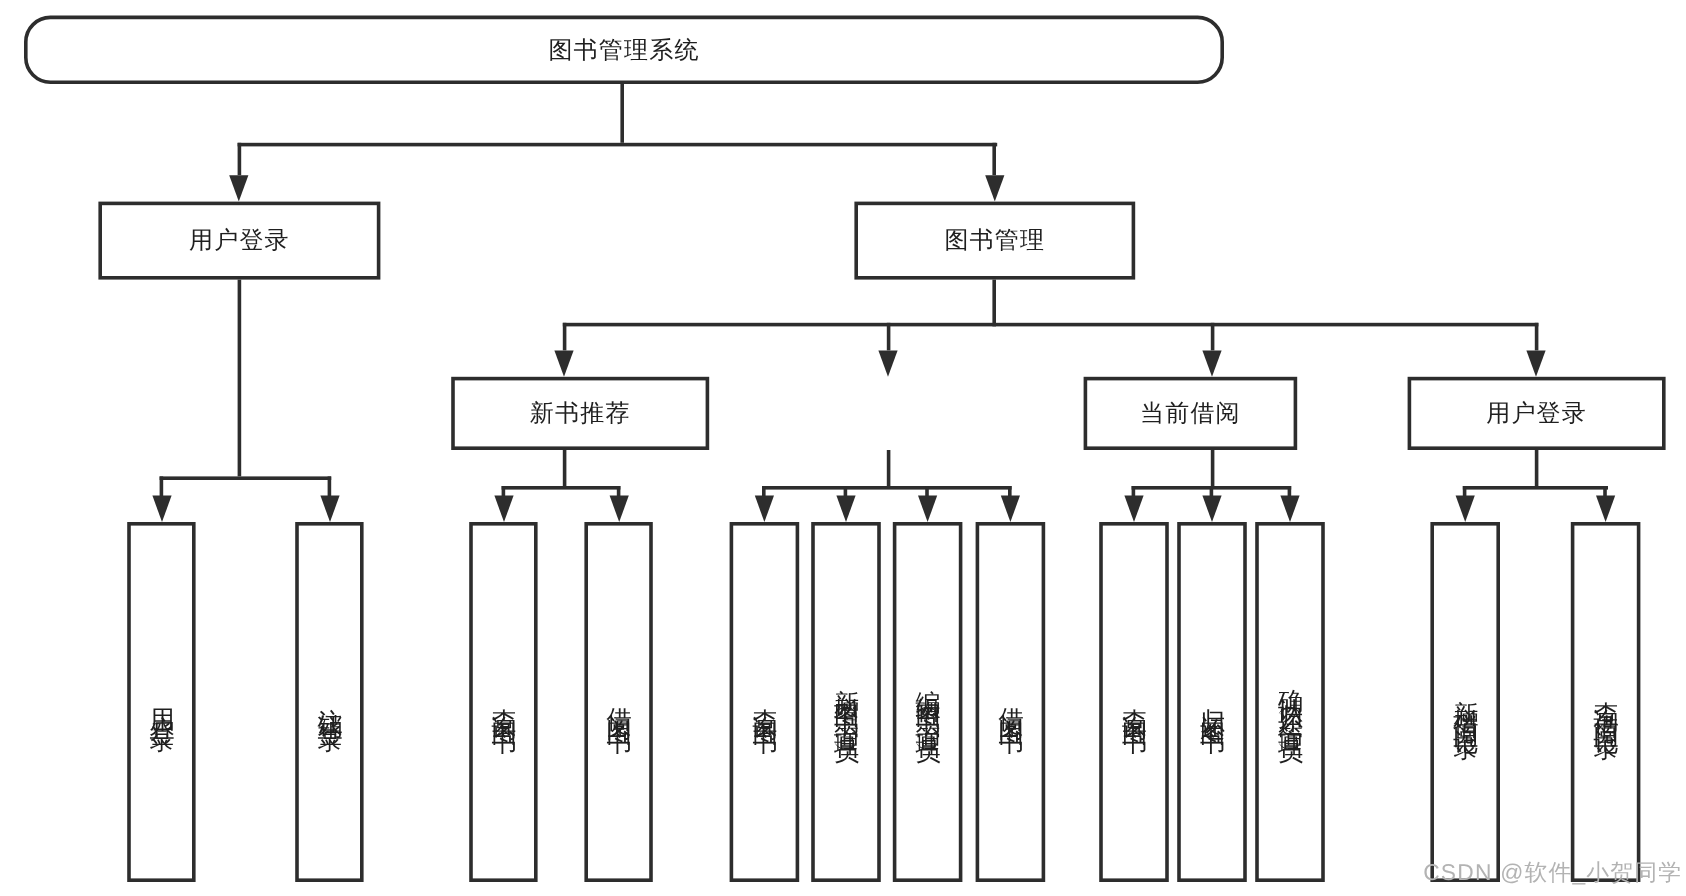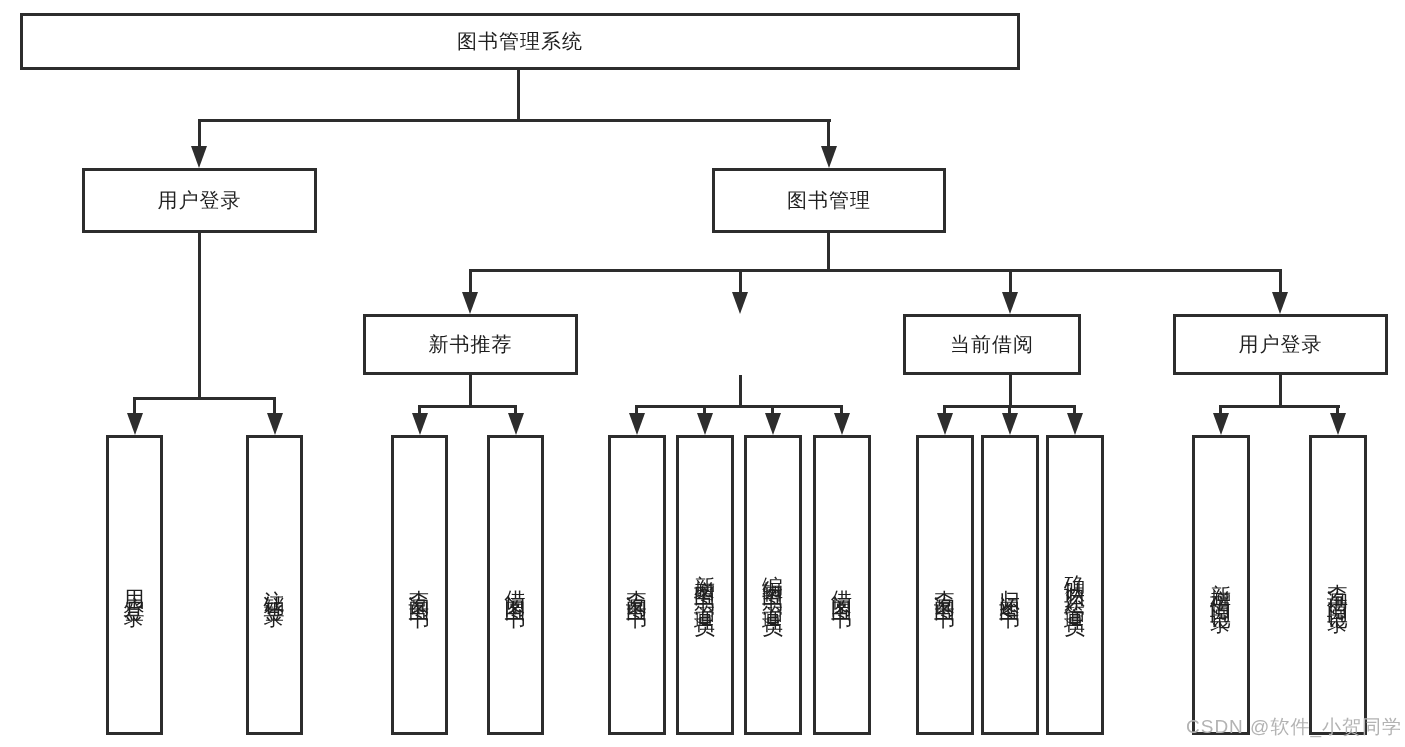--- a/index.html
+++ b/index.html
@@ -6,21 +6,21 @@
   .canvas{
     position:relative;width:1405px;height:747px;background:#ffffff;
     font-family:"Liberation Sans","DejaVu Sans",sans-serif;color:#1f1f1f;
     overflow:hidden;
   }
   .box{
     position:absolute;box-sizing:border-box;border:3px solid #2d2d2d;background:#ffffff;
     display:flex;align-items:center;justify-content:center;
     font-size:20px;letter-spacing:1px;white-space:nowrap;
   }
-  .root{left:20px;top:13px;width:1000px;height:57px;}
+  .root{left:20px;top:13px;width:1000px;height:57px;border-radius:22px;}
   .lvl2{top:168px;height:65px;}
   .lvl3{top:314px;height:61px;}
   .leaf{
     position:absolute;top:435px;height:300px;box-sizing:border-box;
     border:3px solid #2d2d2d;background:#ffffff;
     display:flex;align-items:center;justify-content:center;
   }
   .vtext{writing-mode:vertical-rl;font-size:21px;letter-spacing:6px;line-height:1;}
   .vl{position:absolute;width:3px;background:#2d2d2d;}
   .hl{position:absolute;height:3px;background:#2d2d2d;}
@@ -68,21 +68,21 @@
   <div class="hl" style="left:469px;top:269px;width:813px;"></div>
   <div class="vl" style="left:469px;top:269px;height:23px;"></div>
   <div class="ar" style="left:462px;top:292px;"></div>
   <div class="vl" style="left:739px;top:269px;height:23px;"></div>
   <div class="ar" style="left:732px;top:292px;"></div>
   <div class="vl" style="left:1009px;top:269px;height:23px;"></div>
   <div class="ar" style="left:1002px;top:292px;"></div>
   <div class="vl" style="left:1279px;top:269px;height:23px;"></div>
   <div class="ar" style="left:1272px;top:292px;"></div>
 
-  <div class="box lvl3" style="left:363px;width:215px;justify-content:center;">
+  <div class="box lvl3" style="left:376px;width:215px;justify-content:center;">
     <span>新书推荐</span>
   </div>
   <div class="box lvl3" style="left:903px;width:178px;">
     <span>当前借阅</span>
   </div>
   <div class="box lvl3" style="left:1173px;width:215px;">
     <span>用户登录</span>
   </div>
 
   <div class="vl" style="left:469px;top:375px;height:32px;"></div>

